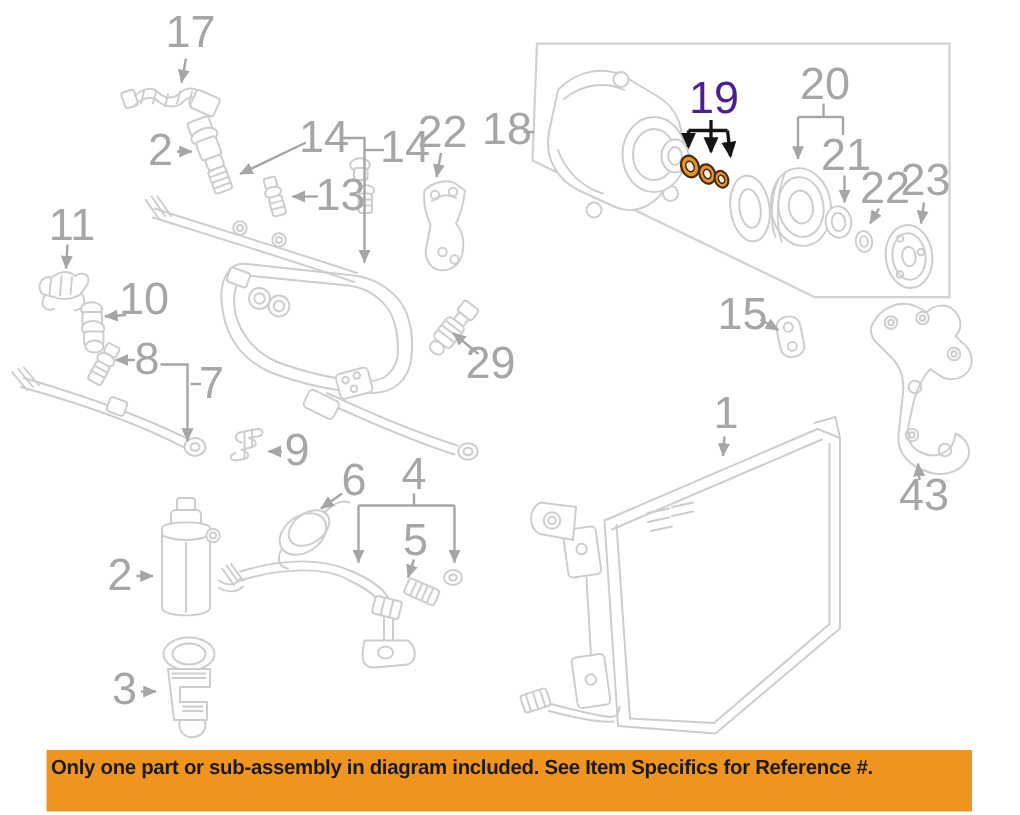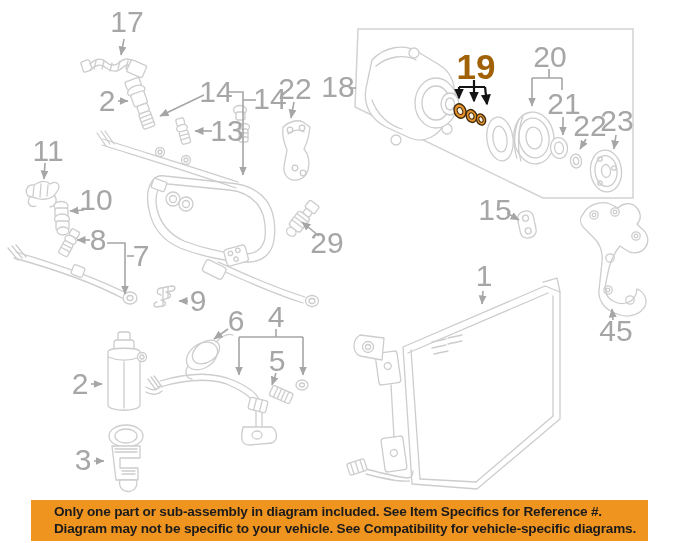--- a/index.html
+++ b/index.html
@@ -10,24 +10,24 @@
   .part{stroke:#cdcdcd;fill:none;stroke-width:1.3;stroke-linecap:round;stroke-linejoin:round;}
   .pf{fill:#ffffff;}
   .box{stroke:#d2d2d2;fill:none;stroke-width:1.5;}
   .leader{stroke:#a6a6a6;fill:none;stroke-width:1.6;}
   .hlline{stroke:#141414;fill:none;stroke-width:2.2;}
   .oring{stroke:#3f2b0c;stroke-width:1.4;fill:#e8922b;}
   .oring-in{stroke:#3f2b0c;stroke-width:1;fill:#fdf2dd;}
   
   .plabel{position:absolute;transform:translate(-50%,-50%);color:#a6a6a6;
           font-size:30px;line-height:1;white-space:nowrap;}
-  .plabel.hl{color:#a16207;font-weight:bold;font-size:35px;}
+  .plabel.hl{color:#4c1d95;font-weight:normal;font-size:30px;}
   
   .banner{position:absolute;left:31px;top:500px;width:617px;height:41px;background:#f09420;
-          box-sizing:border-box;padding:4px 0 0 23px;}
+          box-sizing:border-box;padding:4px 0 0 3px;}
   .banner div{color:#1b1b1b;font-weight:bold;font-size:13.6px;line-height:16.5px;
               letter-spacing:-0.2px;white-space:nowrap;}
 </style>
 </head>
 <body>
 
 <div class="stage">
 
   <svg width="680" height="543" viewBox="0 0 680 543">
     <defs>
@@ -348,21 +348,20 @@
   <span class="plabel" style="left:495px;top:210px">15</span>
   <span class="plabel" style="left:107px;top:101px">2</span>
   <span class="plabel" style="left:127px;top:22px">17</span>
   <span class="plabel" style="left:338px;top:87px">18</span>
   <span class="plabel hl" style="left:476px;top:66px">19</span>
   <span class="plabel" style="left:550px;top:57px">20</span>
   <span class="plabel" style="left:564px;top:104px">21</span>
   <span class="plabel" style="left:590px;top:126px">22</span>
   <span class="plabel" style="left:617px;top:121px">23</span>
   <span class="plabel" style="left:327px;top:243px">29</span>
-  <span class="plabel" style="left:616px;top:331px">45</span>
+  <span class="plabel" style="left:616px;top:331px">43</span>
   <span class="plabel" style="left:295px;top:89px">22</span>
 
   <div class="banner">
     <div>Only one part or sub-assembly in diagram included. See Item Specifics for Reference #.</div>
-    <div>Diagram may not be specific to your vehicle. See Compatibility for vehicle-specific diagrams.</div>
   </div>
 
 </div>
 
 </body></html>

